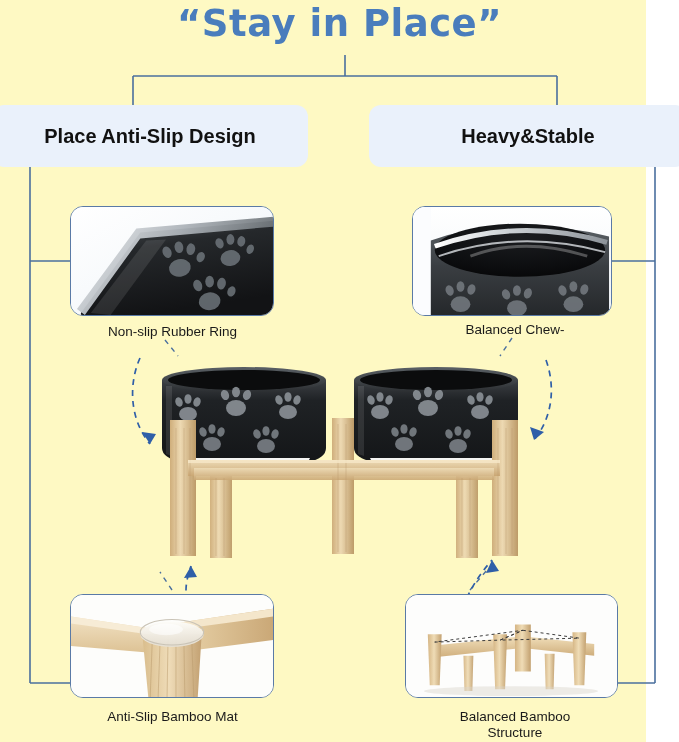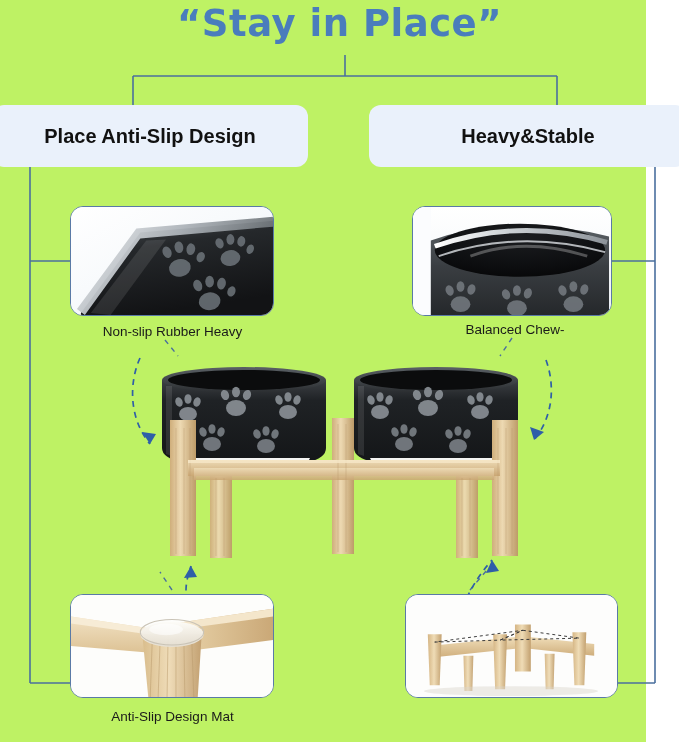--- a/index.html
+++ b/index.html
@@ -10,21 +10,21 @@
     height: 742px;
     background: #ffffff;
     font-family: "Liberation Sans", sans-serif;
     overflow: hidden;
   }
 
   .poster {
     position: relative;
     width: 646px;
     height: 742px;
-    background: #bef264;
+    background: #fef9c3;
   }
 
   
   .title {
     position: absolute;
     top: 2px;
     left: 0;
     width: 679px;
     text-align: center;
     font-size: 37px;
@@ -198,21 +198,21 @@
         <ellipse cx="140" cy="96" rx="11" ry="9" transform="rotate(-8 140 96)"></ellipse>
         <ellipse cx="128" cy="80" rx="4.4" ry="6" transform="rotate(-20 128 80)"></ellipse>
         <ellipse cx="140" cy="76" rx="4.4" ry="6"></ellipse>
         <ellipse cx="152" cy="78" rx="4.4" ry="6" transform="rotate(10 152 78)"></ellipse>
         <ellipse cx="162" cy="86" rx="4" ry="5.4" transform="rotate(22 162 86)"></ellipse>
       </g>
 
       <path d="M20,108 L76,34 L96,33 L40,110 Z" fill="#ffffff" opacity="0.10"></path>
     </svg>
   </div>
-  <div class="caption tl">Non-slip Rubber Heavy</div>
+  <div class="caption tl">Non-slip Rubber Ring</div>
 
   <div class="card tr">
     <svg viewBox="0 0 200 110" preserveAspectRatio="none">
       <defs>
         <linearGradient id="trbg" x1="0" y1="0" x2="0" y2="1">
           <stop offset="0" stop-color="#ffffff"></stop>
           <stop offset="1" stop-color="#eef2f7"></stop>
         </linearGradient>
         <linearGradient id="bodyTR" x1="0" y1="0" x2="0" y2="1">
           <stop offset="0" stop-color="#5b6166"></stop>
@@ -303,21 +303,21 @@
           <path d="M106,45 L106,104"></path>
         <path d="M114,46 L115,104"></path>
           <path d="M122,47 L124,104"></path>
       </g>
 
       <ellipse cx="102" cy="40" rx="32" ry="13" fill="url(#padG)" opacity="0.95"></ellipse>
       <ellipse cx="102" cy="38" rx="32" ry="13" fill="none" stroke="#c9c3b6" stroke-width="1.1"></ellipse>
       <ellipse cx="96" cy="35" rx="17" ry="6" fill="#ffffff" opacity="0.55"></ellipse>
     </svg>
   </div>
-  <div class="caption bl">Anti-Slip Design Mat</div>
+  <div class="caption bl">Anti-Slip Bamboo Mat</div>
 
   <div class="card br">
     <svg viewBox="0 0 213 104" preserveAspectRatio="none">
       <defs>
         <linearGradient id="woodV" x1="0" y1="0" x2="1" y2="0">
           <stop offset="0" stop-color="#d5b584"></stop>
           <stop offset="0.45" stop-color="#efdcb6"></stop>
           <stop offset="1" stop-color="#c2a06f"></stop>
         </linearGradient>
         <linearGradient id="woodH" x1="0" y1="0" x2="0" y2="1">
@@ -339,20 +339,24 @@
       <path d="M58,62 L68,62 L67,98 L59,98 Z" fill="url(#woodV)" opacity="0.95"></path>
       <path d="M140,60 L150,60 L149,96 L141,96 Z" fill="url(#woodV)" opacity="0.95"></path>
 
       <g stroke="#3a3a3a" stroke-width="1" fill="none" stroke-dasharray="3 3">
         <path d="M29,48 L95,46 L118,36 Z"></path>
         <path d="M118,36 L175,44 L95,46 Z"></path>
       </g>
 
       <ellipse cx="106" cy="98" rx="88" ry="5" fill="#d9d4cb" opacity="0.45"></ellipse>
     </svg>
+  </div>
+  <div class="caption br">
+    <div>Balanced Bamboo</div>
+    <div>Structure</div>
   </div>
 
   <div class="hero">
     <svg viewBox="0 0 390 210" preserveAspectRatio="none">
       <defs>
         <linearGradient id="bowlBody" x1="0" y1="0" x2="0" y2="1">
           <stop offset="0" stop-color="#3c4044"></stop>
           <stop offset="0.25" stop-color="#1f2225"></stop>
           <stop offset="1" stop-color="#141618"></stop>
         </linearGradient>

